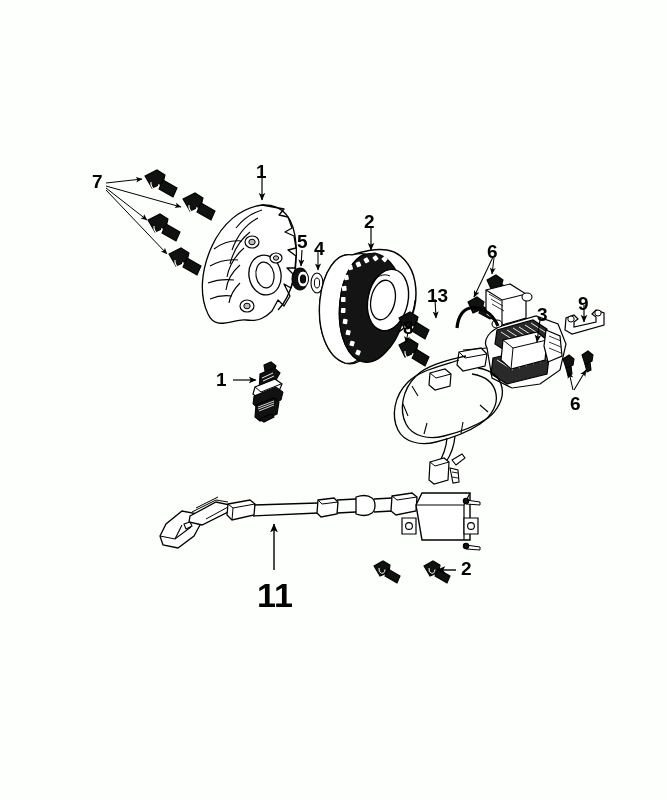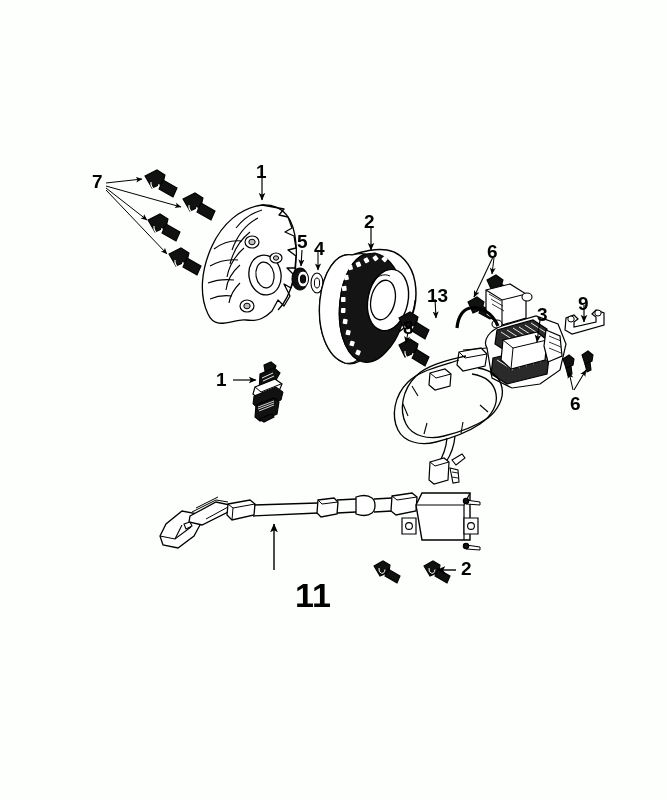--- a/index.html
+++ b/index.html
@@ -15,21 +15,21 @@
   .lbl{
     position:absolute;
     font-family:"Liberation Sans", sans-serif;
     font-size:19px;
     font-weight:700;
     color:#000;
     line-height:1;
     white-space:nowrap;
     user-select:none;
   }
-  .lbl.big{font-size:34px;font-weight:700;margin-left:38px;}
+  .lbl.big{font-size:34px;font-weight:700;}
 </style>
 </head>
 <body>
 
 <div id="stage">
 
 <svg id="diagram" viewBox="0 0 667 800" xmlns="http://www.w3.org/2000/svg">
   <defs>
     <marker id="arrowhead" markerWidth="7" markerHeight="7" refX="6" refY="3.2" orient="auto">
       <path d="M0,0.4 L6.4,3.2 L0,6 L1.6,3.2 Z" fill="#000"></path>

